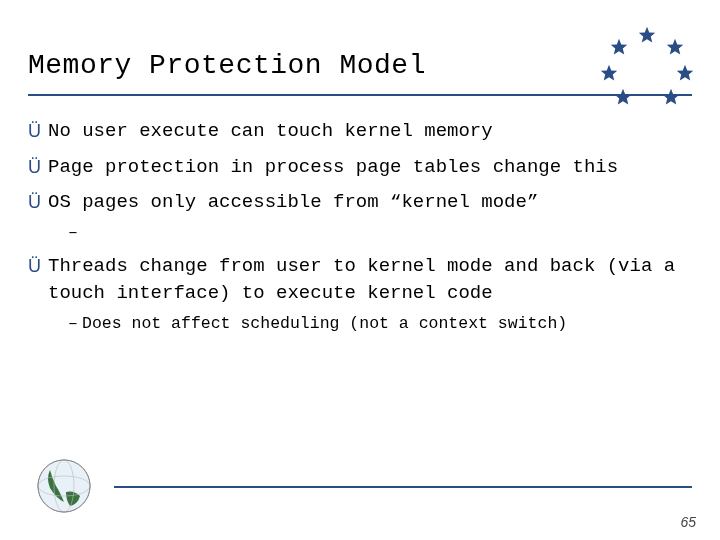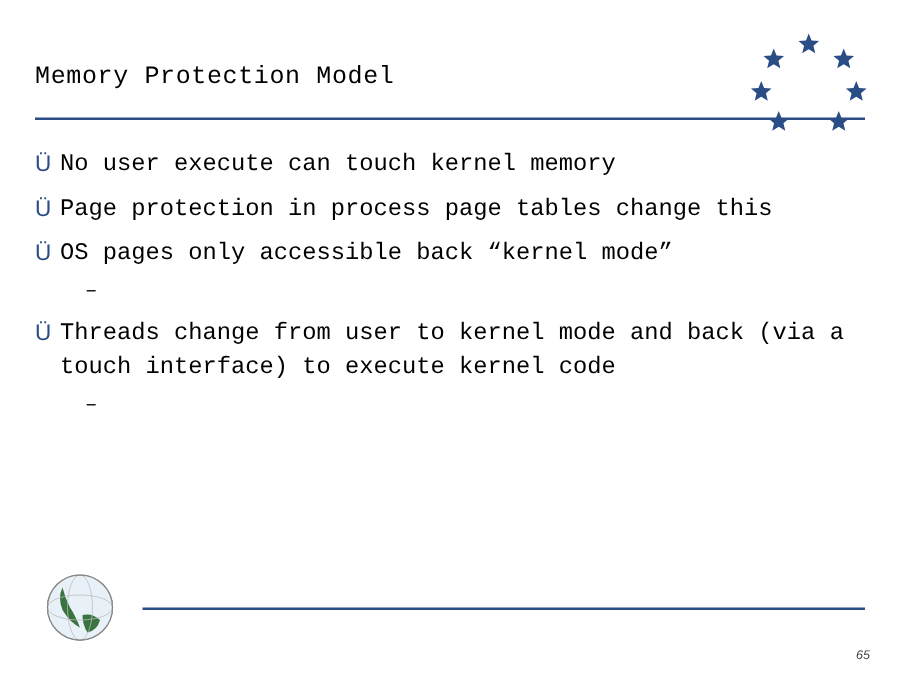--- a/index.html
+++ b/index.html
@@ -15,21 +15,21 @@
   position: relative;
   width: 720px; height: 540px;
   box-sizing: border-box;
 }
 .title-row {
   position: absolute;
   left: 28px; top: 50px; right: 28px;
   display: flex; align-items: flex-end;
 }
 .title {
-  font-size: 20px;
+  font-size: 28px;
   font-weight: normal;
   letter-spacing: 0.5px;
 }
 .logo-stars {
   position: absolute;
   right: 22px; top: 26px;
   width: 100px; height: 80px;
 }
 .star {
   position: absolute;
@@ -76,21 +76,21 @@
   margin: 0;
 }
 .globe {
   position: absolute;
   left: 36px; bottom: 26px;
   width: 56px; height: 56px;
 }
 .page-num {
   position: absolute;
   right: 24px; bottom: 10px;
-  font-size: 10px;
+  font-size: 14px;
   color: #444;
   font-family: Arial, sans-serif;
   font-style: italic;
 }
 </style>
 </head>
 <body>
 
 <div class="slide">
 
@@ -145,34 +145,35 @@
       <span class="txt">No user execute can touch kernel memory</span>
     </div>
 
     <div class="b1">
       <span class="mark">Ü</span>
       <span class="txt">Page protection in process page tables change this</span>
     </div>
 
     <div class="b1">
       <span class="mark">Ü</span>
-      <span class="txt">OS pages only accessible back “kernel mode”</span>
+      <span class="txt">OS pages only accessible from “kernel mode”</span>
     </div>
 
     <div class="b2">
       <span class="dash">–</span>
     </div>
 
     <div class="b1">
       <span class="mark">Ü</span>
       <span class="txt">Threads change from user to kernel mode and back (via a touch interface) to execute kernel code</span>
     </div>
 
     <div class="b2">
       <span class="dash">–</span>
+      <span>Does not affect scheduling (not a context switch)</span>
     </div>
 
   </div>
 
   <div class="globe">
     <svg width="56" height="56" viewBox="0 0 56 56">
       <circle cx="28" cy="28" r="26" fill="#ffffff" stroke="#888" stroke-width="1"></circle>
       <circle cx="28" cy="28" r="26" fill="#e8f0f8"></circle>
       <path d="M14 12 Q10 20 14 30 Q20 40 28 44 Q24 34 20 28 Q16 20 14 12 Z" fill="#3a7340"></path>
       <path d="M30 34 Q38 32 44 38 Q42 46 34 48 Q30 42 30 34 Z" fill="#3a7340"></path>

